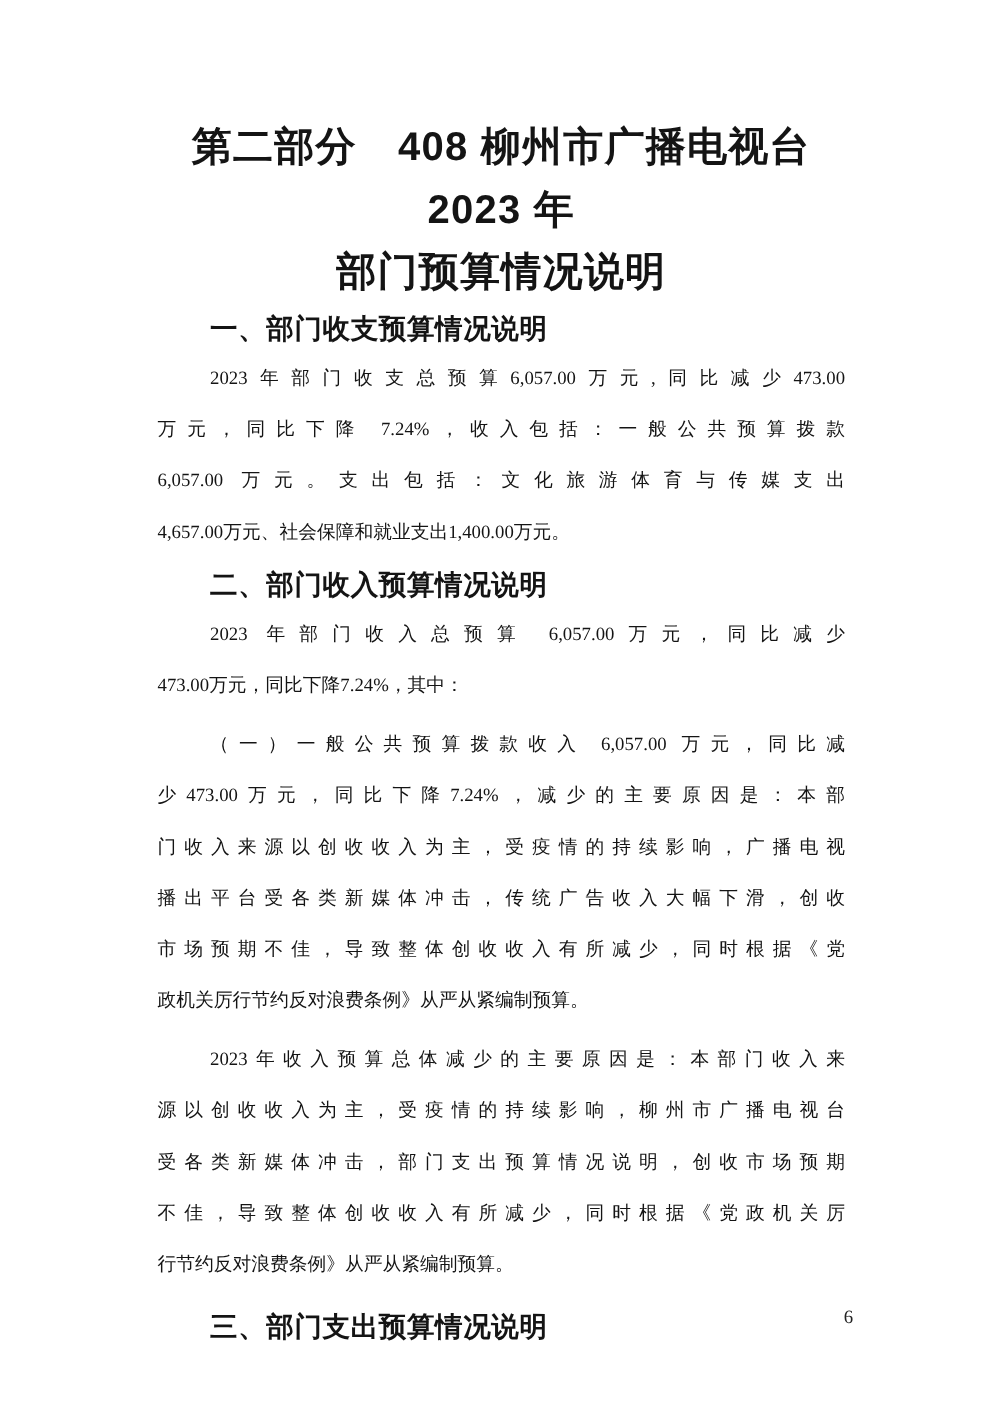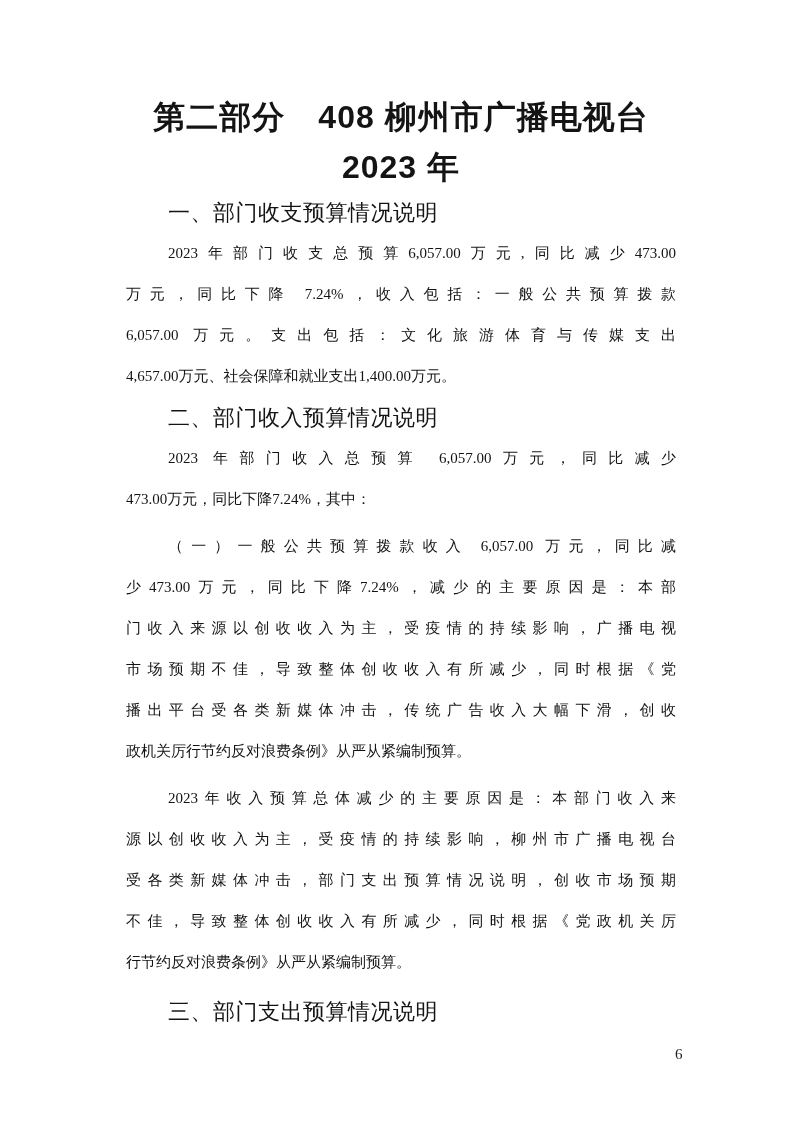--- a/index.html
+++ b/index.html
@@ -39,21 +39,21 @@
     white-space: normal;
   }
   .bline.end {
     text-align-last: left;
   }
   .bline.indent {
     text-indent: 42px;
   }
   .bline.heading {
     font-family: "Liberation Sans", "DejaVu Sans", sans-serif;
-    font-weight: 400;
+    font-weight: 700;
     font-size: 22px;
     text-align-last: left;
     letter-spacing: 0.5px;
   }
   .gap {
     margin-top: 6px;
   }
   .gap-lg {
     margin-top: 8px;
   }
@@ -67,38 +67,39 @@
     color: #222222;
   }
 </style>
 </head>
 <body>
 
 <div class="page">
 
   <div class="doc-title">
     <div>第二部分　408 柳州市广播电视台 2023 年</div>
+    <div>部门预算情况说明</div>
   </div>
 
   <div class="content">
     <div class="bline heading indent">一、部门收支预算情况说明</div>
     <div class="bline indent">2023年部门收支总预算6,057.00万元,同比减少473.00</div>
     <div class="bline">万元，同比下降 7.24%，收入包括：一般公共预算拨款</div>
     <div class="bline">6,057.00 万元。支出包括：文化旅游体育与传媒支出</div>
     <div class="bline end">4,657.00万元、社会保障和就业支出1,400.00万元。</div>
 
     <div class="bline heading indent">二、部门收入预算情况说明</div>
     <div class="bline indent">2023 年部门收入总预算 6,057.00万元，同比减少</div>
     <div class="bline end">473.00万元，同比下降7.24%，其中：</div>
 
     <div class="bline indent gap">（一）一般公共预算拨款收入 6,057.00 万元，同比减</div>
     <div class="bline">少473.00万元，同比下降7.24%，减少的主要原因是：本部</div>
     <div class="bline">门收入来源以创收收入为主，受疫情的持续影响，广播电视</div>
+    <div class="bline">播出平台受各类新媒体冲击，传统广告收入大幅下滑，创收</div>
     <div class="bline">市场预期不佳，导致整体创收收入有所减少，同时根据《党</div>
-    <div class="bline">播出平台受各类新媒体冲击，传统广告收入大幅下滑，创收</div>
     <div class="bline end">政机关厉行节约反对浪费条例》从严从紧编制预算。</div>
 
     <div class="bline indent gap">2023年收入预算总体减少的主要原因是：本部门收入来</div>
     <div class="bline">源以创收收入为主，受疫情的持续影响，柳州市广播电视台</div>
     <div class="bline">受各类新媒体冲击，部门支出预算情况说明，创收市场预期</div>
     <div class="bline">不佳，导致整体创收收入有所减少，同时根据《党政机关厉</div>
     <div class="bline end">行节约反对浪费条例》从严从紧编制预算。</div>
 
     <div class="bline heading indent gap-lg">三、部门支出预算情况说明</div>
   </div>

